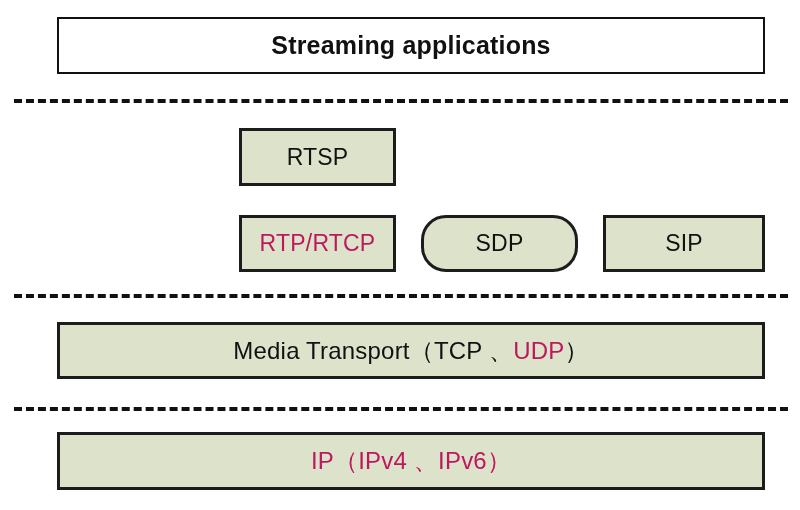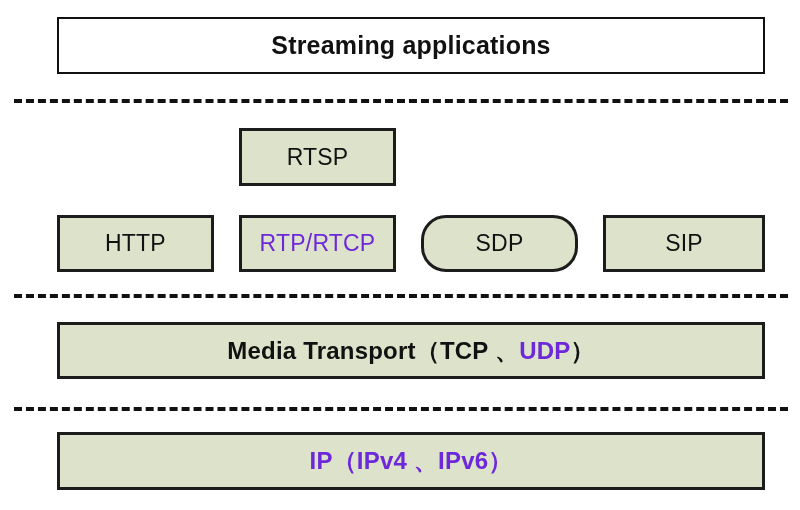--- a/index.html
+++ b/index.html
@@ -40,25 +40,25 @@
     background: #dde2cb;
     border: 3px solid #1c1c1c;
     font-size: 23px;
     font-weight: normal;
     text-align: center;
   }
   .box.layer {
     background: #dde2cb;
     border: 3px solid #1c1c1c;
     font-size: 24px;
-    font-weight: bold;
+    font-weight: normal;
   }
 
   
-  .red { color: #6d28d9; }
+  .red { color: #be185d; }
 
   
   .divider {
     position: absolute;
     height: 0;
     border-top: 4px dashed #111111;
   }
 
   
   #box-app       { left: 57px;  top: 17px;  width: 708px; height: 57px; }
@@ -82,23 +82,20 @@
   <div class="box app" id="box-app">
     <span>Streaming applications</span>
   </div>
 
   <div class="divider" id="divider-1"></div>
 
   <div class="box proto" id="box-rtsp">
     <span>RTSP</span>
   </div>
 
-  <div class="box proto" id="box-http">
-    <span>HTTP</span>
-  </div>
 
   <div class="box proto" id="box-rtprtcp">
     <span class="red">RTP/RTCP</span>
   </div>
 
   <div class="box proto" id="box-sdp">
     <span>SDP</span>
   </div>
 
   <div class="box proto" id="box-sip">

